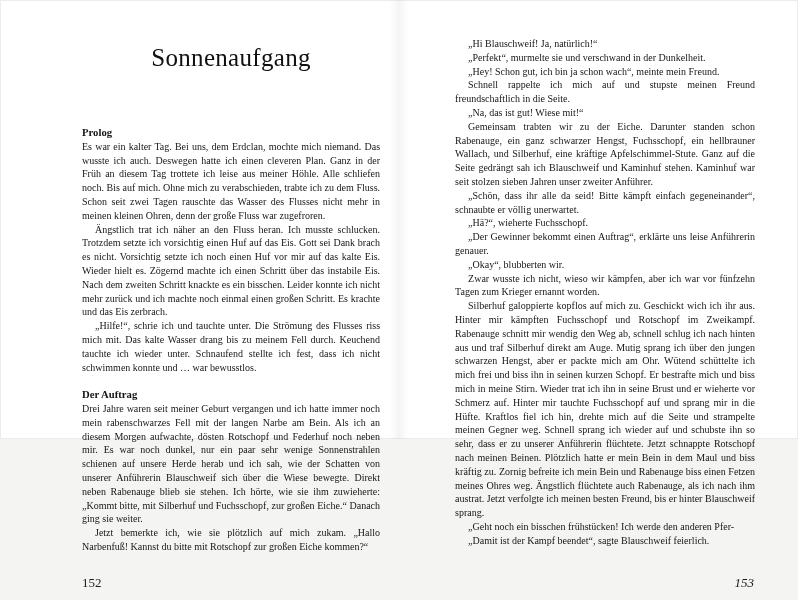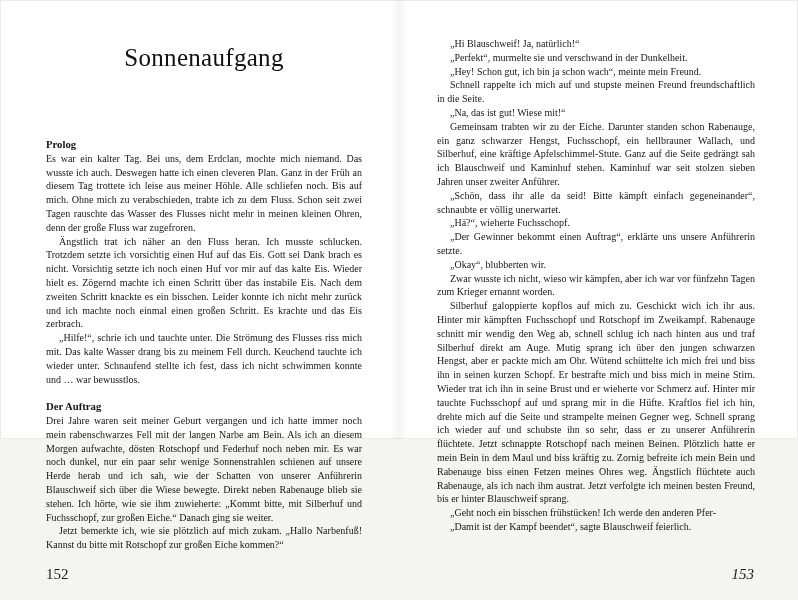--- a/index.html
+++ b/index.html
@@ -12,20 +12,21 @@
     color: #161616;
     overflow: hidden;
   }
   .spread {
     position: relative;
     width: 798px;
     height: 439px;
     background: #ffffff;
     display: flex;
     box-shadow: inset 0 0 0 1px #ececea;
+    padding-left: 36px;
   }
   .gutter {
     position: absolute;
     left: 50%;
     top: 0;
     width: 18px;
     height: 100%;
     transform: translateX(-50%);
     background: linear-gradient(to right, rgba(0,0,0,0), rgba(0,0,0,0.045), rgba(0,0,0,0));
     pointer-events: none;
@@ -52,33 +53,33 @@
     -webkit-hyphens: auto;
   }
   .page-right .page-body { max-height: 528px; }
   .section-heading {
     font-size: 10.7px;
     line-height: 13.8px;
     font-weight: 700;
     margin: 13.8px 0 0 0;
     color: #141414;
   }
-  .section-heading:first-child { margin-top: 12px; }
+  .section-heading:first-child { margin-top: 0; }
   .para {
     font-size: 10px;
     line-height: 13.8px;
     margin: 0;
     text-align: justify;
     color: #161616;
   }
   .para.indent { text-indent: 13px; }
   .page-number {
     position: absolute;
-    bottom: 17px;
-    font-size: 15px;
+    bottom: 9px;
+    font-size: 13px;
     color: #1c1c1c;
   }
   .page-left  .page-number { left: 46px; }
   .page-right .page-number { right: 44px; font-style: italic; }
 </style>
 </head>
 <body>
 
 <div class="spread">
 
@@ -99,21 +100,21 @@
   <div class="page page-right">
     <div class="page-body" id="right-body">
         <p class="para indent">„Hi Blauschweif! Ja, natürlich!“</p>
         <p class="para indent">„Perfekt“, murmelte sie und verschwand in der Dunkelheit.</p>
         <p class="para indent">„Hey! Schon gut, ich bin ja schon wach“, meinte mein Freund.</p>
         <p class="para indent">Schnell rappelte ich mich auf und stupste meinen Freund freundschaftlich in die Seite.</p>
         <p class="para indent">„Na, das ist gut! Wiese mit!“</p>
         <p class="para indent">Gemeinsam trabten wir zu der Eiche. Darunter standen schon Rabenauge, ein ganz schwarzer Hengst, Fuchsschopf, ein hellbrauner Wallach, und Silberhuf, eine kräftige Apfelschimmel-Stute. Ganz auf die Seite gedrängt sah ich Blauschweif und Kaminhuf stehen. Kaminhuf war seit stolzen sieben Jahren unser zweiter Anführer.</p>
         <p class="para indent">„Schön, dass ihr alle da seid! Bitte kämpft einfach gegeneinander“, schnaubte er völlig unerwartet.</p>
         <p class="para indent">„Hä?“, wieherte Fuchsschopf.</p>
-        <p class="para indent">„Der Gewinner bekommt einen Auftrag“, erklärte uns unsere Anführerin setzte.</p>
+        <p class="para indent">„Der Gewinner bekommt einen Auftrag“, erklärte uns leise Anführerin genauer.</p>
         <p class="para indent">„Okay“, blubberten wir.</p>
         <p class="para indent">Zwar wusste ich nicht, wieso wir kämpfen, aber ich war vor fünfzehn Tagen zum Krieger ernannt worden.</p>
         <p class="para indent">Silberhuf galoppierte kopflos auf mich zu. Geschickt wich ich ihr aus. Hinter mir kämpften Fuchsschopf und Rotschopf im Zweikampf. Rabenauge schnitt mir wendig den Weg ab, schnell schlug ich nach hinten aus und traf Silberhuf direkt am Auge. Mutig sprang ich über den jungen schwarzen Hengst, aber er packte mich am Ohr. Wütend schüttelte ich mich frei und biss ihn in seinen kurzen Schopf. Er bestrafte mich und biss mich in meine Stirn. Wieder trat ich ihn in seine Brust und er wieherte vor Schmerz auf. Hinter mir tauchte Fuchsschopf auf und sprang mir in die Hüfte. Kraftlos fiel ich hin, drehte mich auf die Seite und strampelte meinen Gegner weg. Schnell sprang ich wieder auf und schubste ihn so sehr, dass er zu unserer Anführerin flüchtete. Jetzt schnappte Rotschopf nach meinen Beinen. Plötzlich hatte er mein Bein in dem Maul und biss kräftig zu. Zornig befreite ich mein Bein und Rabenauge biss einen Fetzen meines Ohres weg. Ängstlich flüchtete auch Rabenauge, als ich nach ihm austrat. Jetzt verfolgte ich meinen besten Freund, bis er hinter Blauschweif sprang.</p>
         <p class="para indent">„Geht noch ein bisschen frühstücken! Ich werde den anderen Pfer-</p>
         <p class="para indent">„Damit ist der Kampf beendet“, sagte Blauschweif feierlich.</p>
       </div>
     <div class="page-number">153</div>
   </div>
 
   <div class="gutter"></div>

